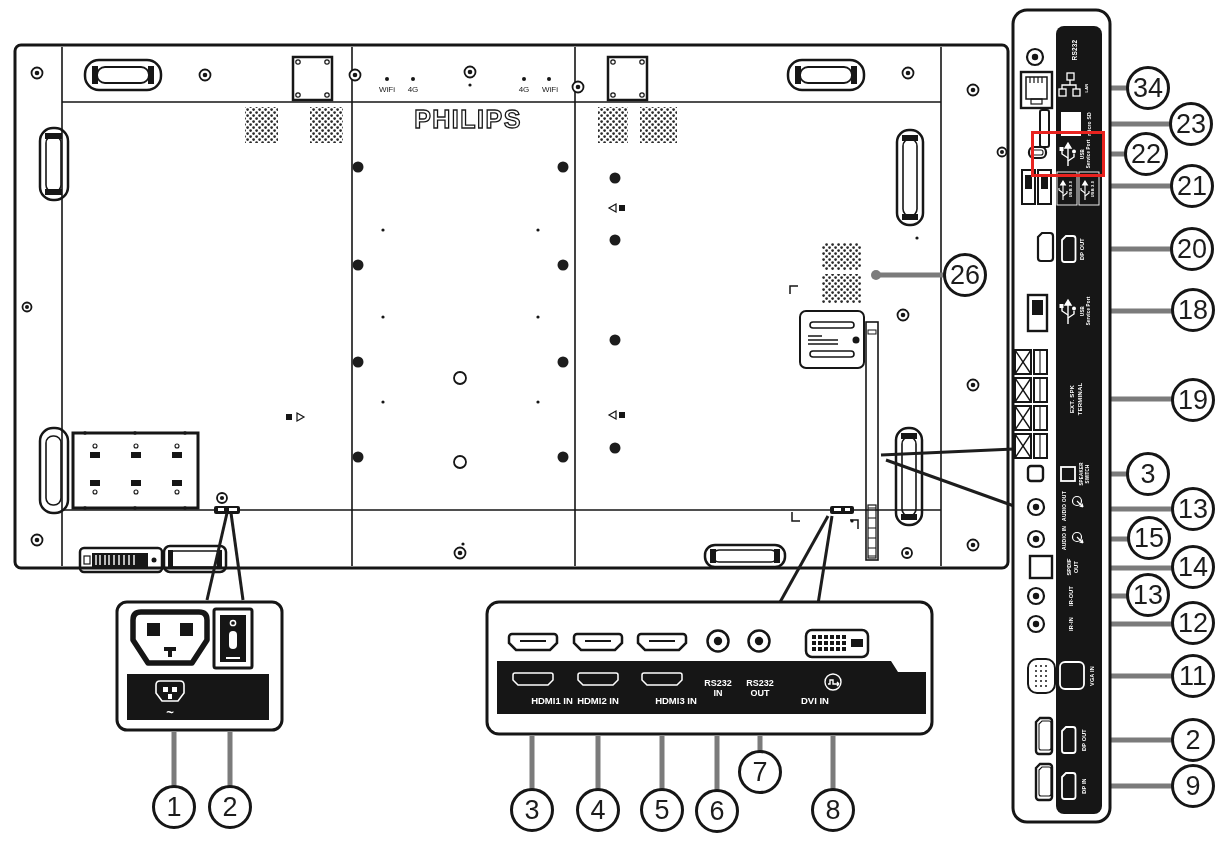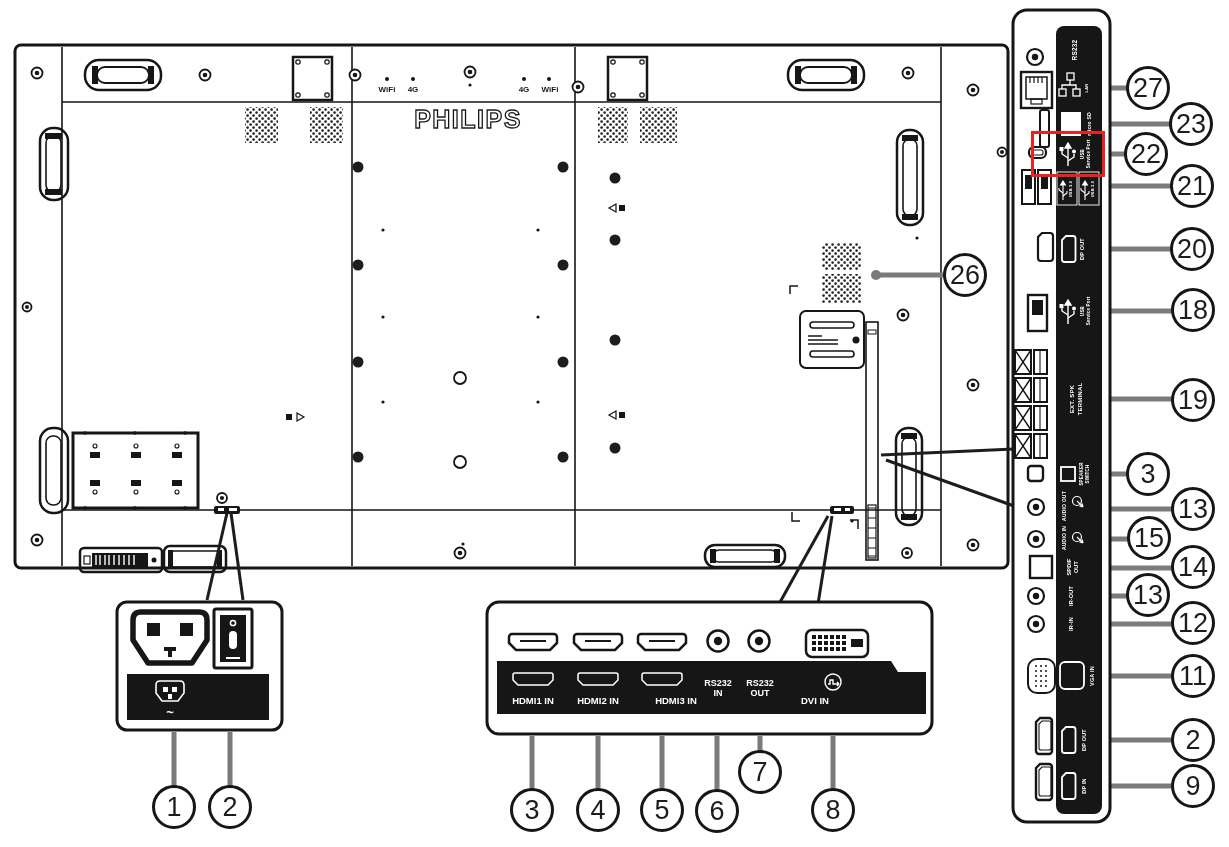--- a/index.html
+++ b/index.html
@@ -6,21 +6,21 @@
     font-family:"Liberation Sans",sans-serif;}
   #scene{position:relative;width:1229px;height:847px;background:#fff;}
   #lineart{position:absolute;left:0;top:0;}
   .callout{position:absolute;width:44px;height:44px;border:3px solid #161616;border-radius:50%;
     background:#fff;box-sizing:border-box;display:flex;align-items:center;justify-content:center;
     font-size:27px;color:#1c1c1c;font-weight:400;z-index:5;}
   .vlabel{position:absolute;color:#fff;font-weight:bold;white-space:pre;text-align:center;
     transform:translate(-50%,-50%) rotate(-90deg);line-height:1.25;letter-spacing:.2px;z-index:4;}
   .hlabel{position:absolute;color:#fff;font-weight:bold;white-space:pre;text-align:center;
     transform:translate(-50%,-50%);line-height:1.15;z-index:4;}
-  .mark{position:absolute;color:#161616;font-weight:bold;text-align:center;
+  .mark{position:absolute;color:#161616;font-weight:normal;text-align:center;
     transform:translate(-50%,-50%);z-index:4;}
   .f65{font-size:6.5px}.f6{font-size:6px}.f55{font-size:5.5px}.f5{font-size:5px}
   .f45{font-size:4.5px}.f4{font-size:4px}.f8{font-size:8px}.f9{font-size:9px}.f95{font-size:9.5px}
   .redbox{position:absolute;border:3.5px solid #e8231f;background:transparent;z-index:6;}
   .tilde{position:absolute;color:#fff;font-size:13px;font-weight:bold;transform:translate(-50%,-50%);z-index:4;}
 </style>
 </head>
 <body>
 
 <div id="scene">
@@ -552,21 +552,21 @@
   </g>
 </svg>
 
 <div class="mark f8" style="left:387px;top:89px">WiFi</div>
 <div class="mark f8" style="left:413px;top:89px">4G</div>
 <div class="mark f8" style="left:524px;top:89px">4G</div>
 <div class="mark f8" style="left:550px;top:89px">WiFi</div>
 
 <div class="tilde" style="left:170px;top:712px">~</div>
 
-<div class="hlabel f95" style="left:533px;top:701px">HDMI1 IN</div>
+<div class="hlabel f95" style="left:552px;top:701px">HDMI1 IN</div>
 <div class="hlabel f95" style="left:598px;top:701px">HDMI2 IN</div>
 <div class="hlabel f95" style="left:676px;top:701px">HDMI3 IN</div>
 <div class="hlabel f9" style="left:718px;top:688px">RS232
 IN</div>
 <div class="hlabel f9" style="left:760px;top:688px">RS232
 OUT</div>
 <div class="hlabel f95" style="left:815px;top:701px">DVI IN</div>
 
 <div class="vlabel f65" style="left:1075px;top:50px">RS232</div>
 <div class="vlabel f4" style="left:1086px;top:88px">LAN</div>
@@ -610,16 +610,16 @@
 <div class="callout" style="left:1171px;top:545px">14</div>
 <div class="callout" style="left:1127px;top:516px">15</div>
 <div class="callout" style="left:1171px;top:487px">13</div>
 <div class="callout" style="left:1126px;top:452px">3</div>
 <div class="callout" style="left:1171px;top:378px">19</div>
 <div class="callout" style="left:1171px;top:288px">18</div>
 <div class="callout" style="left:1170px;top:227px">20</div>
 <div class="callout" style="left:1170px;top:164px">21</div>
 <div class="callout" style="left:1124px;top:132px">22</div>
 <div class="callout" style="left:1169px;top:102px">23</div>
-<div class="callout" style="left:1126px;top:66px">27</div>
+<div class="callout" style="left:1126px;top:66px">34</div>
 <div class="callout" style="left:943px;top:253px">26</div>
 
 </div>
 
 </body></html>

